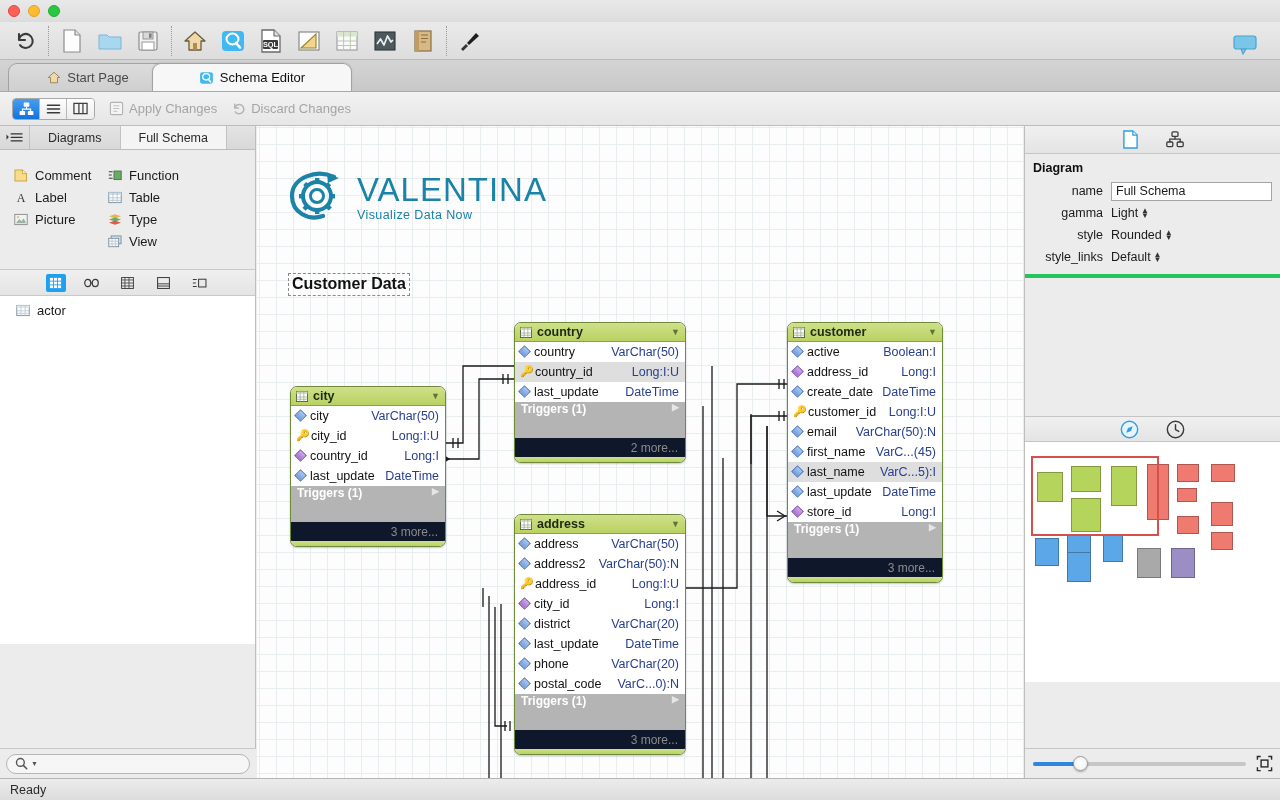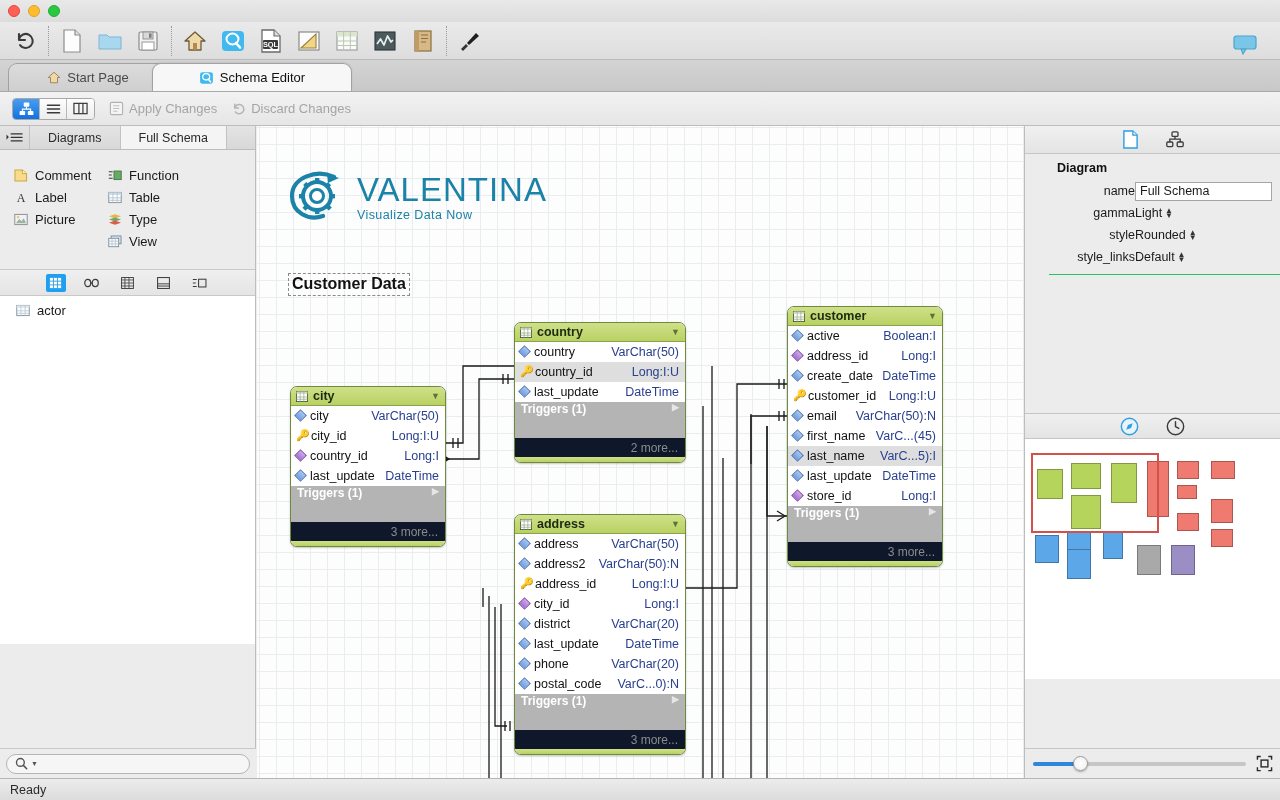--- a/index.html
+++ b/index.html
@@ -174,46 +174,46 @@
     height: 36px; background: #b4b4b4; color: #fff; font-weight: bold;
     display: flex; align-items: flex-start; padding: 0 6px 0 6px; font-size: 12px;
   }
   .trig-car { margin-left: auto; color: #e6e6e6; font-size: 9px; }
   .more { height: 19px; display: flex; align-items: center; justify-content: flex-end;
     padding-right: 7px; color: #8b8b8b; font-size: 12px; background: #0f172a; }
   .tbl-ft { height: 5px; background: linear-gradient(#cfe08a, #b9d162); }
 
   #t-city     { left: 33px;  top: 260px; width: 156px; }
   #t-country  { left: 257px; top: 196px; width: 172px; }
-  #t-customer { left: 530px; top: 180px; width: 156px; }
+  #t-customer { left: 530px; top: 196px; width: 156px; }
   #t-address  { left: 257px; top: 388px; width: 172px; }
 
   svg#links { position: absolute; left: 0; top: 0; width: 766px; height: 652px; }
 
   
   #rightpanel {
     position: absolute; top: 126px; left: 1024px; width: 256px; height: 652px;
     background: #ececec; border-left: 1px solid #bdbdbd;
   }
   #insp-tabs {
     height: 28px; background: linear-gradient(#f0f0f0, #e4e4e4);
     border-bottom: 1px solid #c5c5c5;
     display: flex; align-items: center; justify-content: center; gap: 22px;
   }
   .insp-tab { width: 22px; height: 20px; display: flex; align-items: center; justify-content: center; }
   .sect-hd { padding: 7px 0 5px 8px; font-weight: bold; font-size: 12.5px; color: #111; }
   .prop { display: flex; align-items: center; height: 22px; padding-right: 8px; }
-  .prop-lbl { width: 86px; text-align: right; padding-right: 0; font-size: 12.5px; color: #1a1a1a; }
+  .prop-lbl { width: 86px; text-align: right; padding-right: 8px; font-size: 12.5px; color: #1a1a1a; }
   .prop-txt {
     flex: 1; height: 19px; background: #fff; border: 1px solid #a5a5a5;
     display: flex; align-items: center; padding-left: 4px; font-size: 12.5px;
   }
   .prop-pop { display: flex; align-items: center; gap: 3px; font-size: 12.5px; }
   .stepper { display: flex; flex-direction: column; line-height: 5px; font-size: 8px; color: #333; }
-  #sect-diagram { border-bottom: 1px solid #22c55e; padding-bottom: 6px; margin-left: 24px; }
+  #sect-diagram { border-bottom: 4px solid #22c55e; padding-bottom: 6px; }
   #sect-control { border-bottom: 1px solid #c5c5c5; padding-bottom: 10px; }
   #swatches { display: flex; gap: 6px; justify-content: flex-end; padding: 4px 8px 0 0; }
   .sw { width: 15px; height: 15px; border-radius: 50%; border: 1px solid rgba(0,0,0,.22); }
   .sw.sel { box-shadow: 0 0 0 2px #fff, 0 0 0 3px #9a9a9a; }
   #mini-tabs {
     height: 26px; background: linear-gradient(#f0f0f0, #e4e4e4);
     border-top: 1px solid #c5c5c5; border-bottom: 1px solid #c5c5c5;
     display: flex; align-items: center; justify-content: center; gap: 24px;
     margin-top: 138px;
   }

